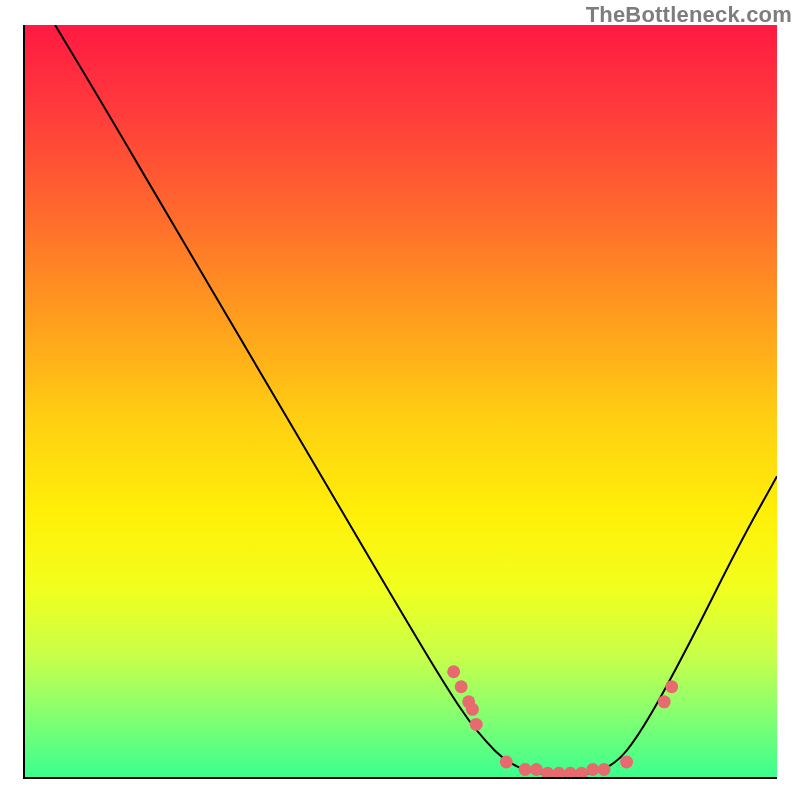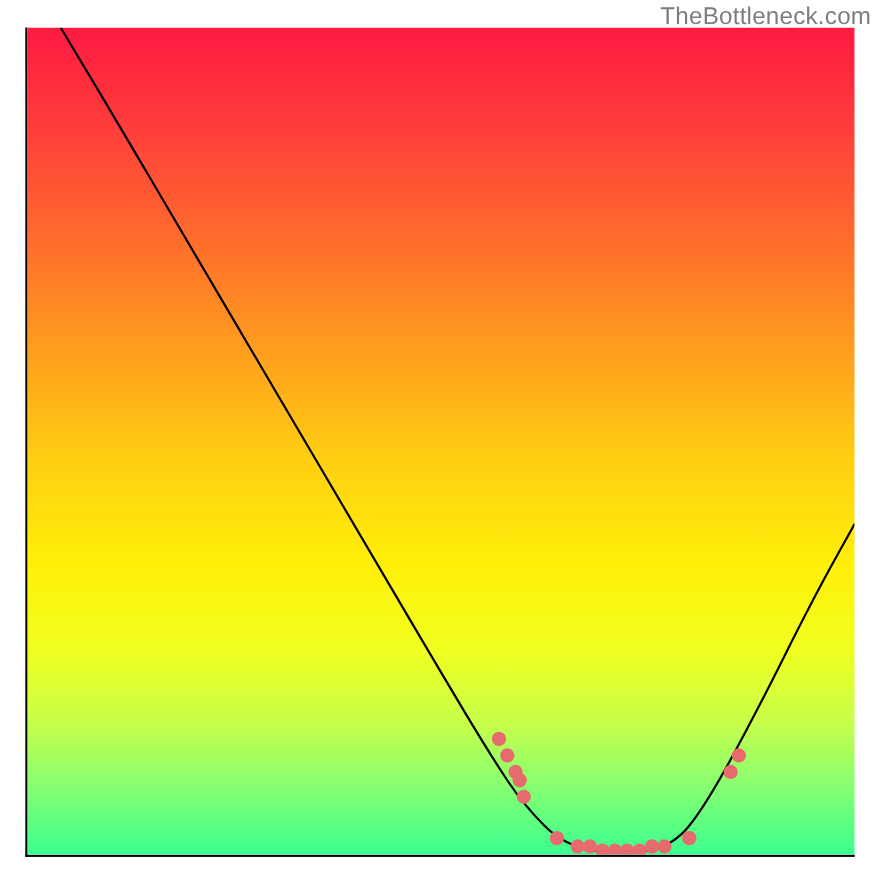--- a/index.html
+++ b/index.html
@@ -13,21 +13,21 @@
   .canvas {
     position: relative;
     width: 800px;
     height: 800px;
   }
   .watermark {
     position: absolute;
     top: 2px;
     right: 8px;
     font-size: 22px;
-    font-weight: normal;
+    font-weight: bold;
     color: #7d7d7d;
     letter-spacing: 0.2px;
   }
   .plot-area {
     position: absolute;
     left: 23px;
     top: 25px;
     width: 754px;
     height: 754px;
     box-sizing: border-box;

